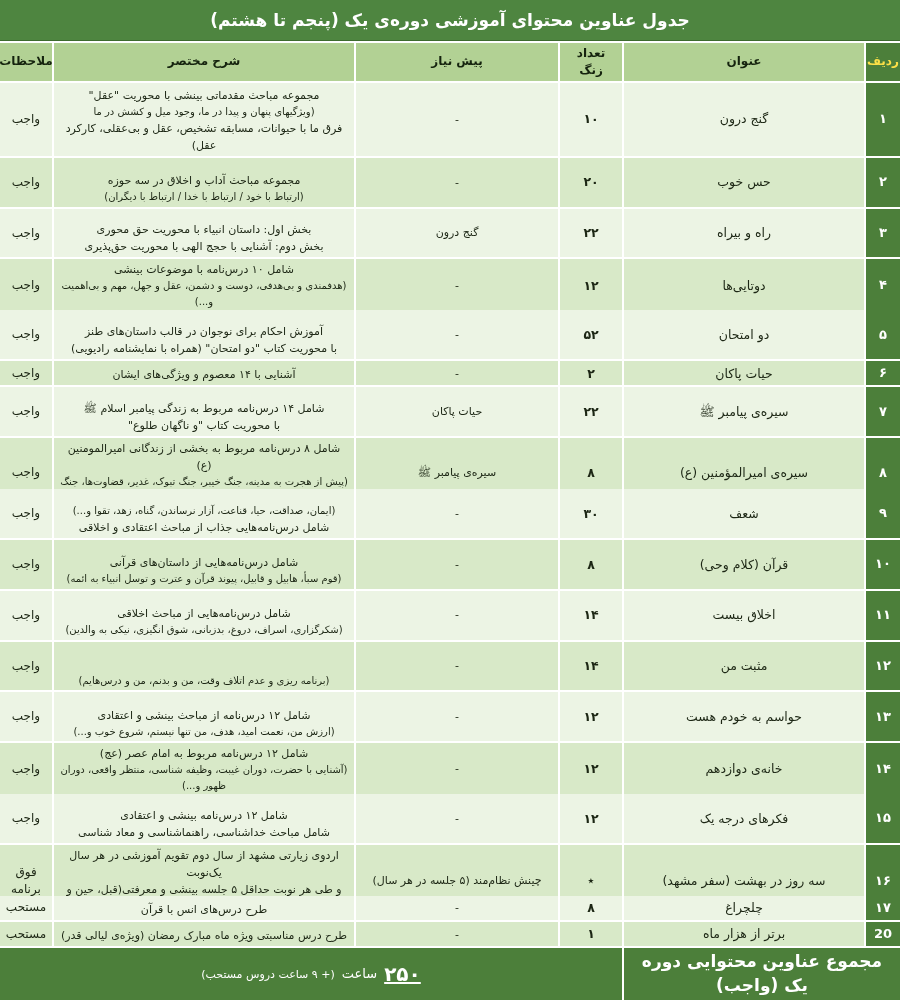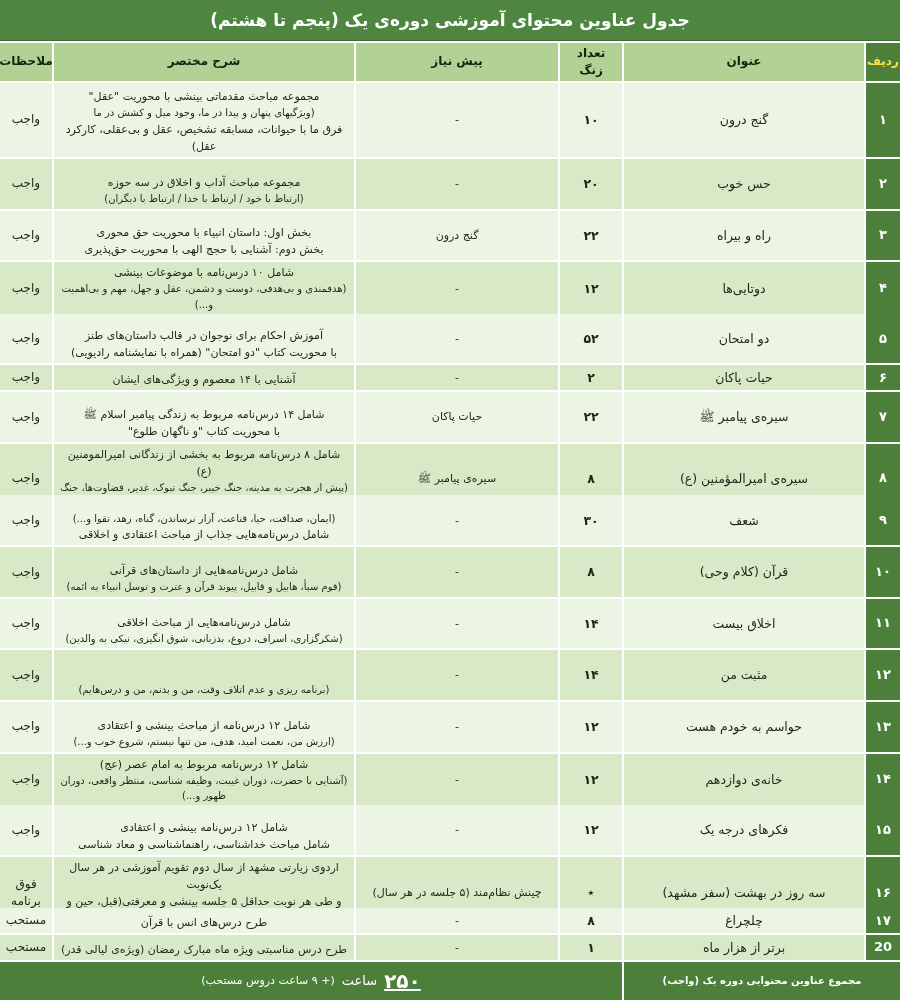--- a/index.html
+++ b/index.html
@@ -39,21 +39,21 @@
   .prereq{font-size:11px;}
   .note{font-size:12px;}
   .desc{flex-direction:column;justify-content:flex-end;font-size:11px;line-height:1.55;}
   .desc-line{width:100%;}
   .desc-line.sub{font-size:10px;}
   .footer-row{
     flex:0 0 38px;display:grid;gap:2px;
     grid-template-columns:276px 622px;
   }
   .foot{background:#4c7f3a;color:#ffffff;}
-  .foot-right{font-size:10px;font-weight:bold;}
+  .foot-right{font-size:17px;font-weight:bold;}
   .foot-left{gap:7px;}
   .hours-num{font-size:20px;font-weight:bold;text-decoration:underline;}
   .hours-unit{font-size:13px;font-weight:normal;}
   .hours-note{font-size:11px;}
 </style>
 </head>
 <body>
 
 <div class="page">
 

